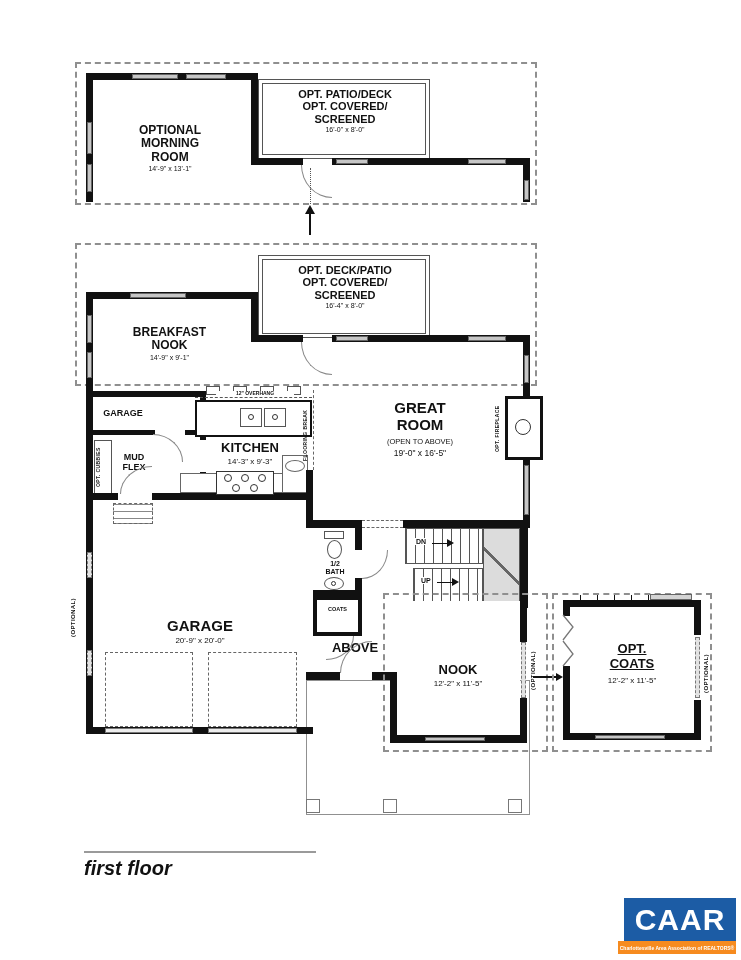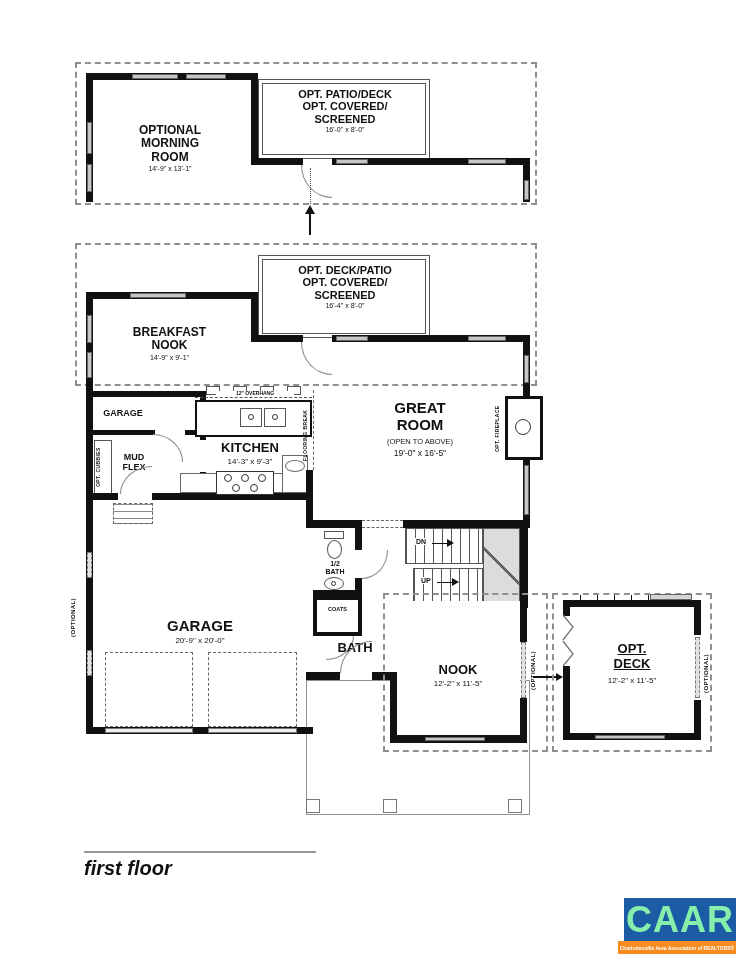--- a/index.html
+++ b/index.html
@@ -44,21 +44,21 @@
   .steps { position:absolute; border:1px dashed #666; background-color:#fff;
            background-image:repeating-linear-gradient(to bottom,#888 0 1px,transparent 1px 7px); }
   .burner{ position:absolute; border:1px solid #333; border-radius:50%; background:#fff; }
 
   .title-name { position:absolute; font-weight:bold; font-size:27px; color:#111; letter-spacing:.5px; white-space:nowrap; }
   .title-rule { position:absolute; background:#9a9a9a; }
   .title-sub  { position:absolute; font-weight:bold; font-style:italic; font-size:20px; color:#111; }
 
   .logo { position:absolute; display:flex; flex-direction:column; }
   .logo-top { flex:1; display:flex; align-items:center; justify-content:center;
-              color:#86efac; font-weight:bold; font-size:36px; letter-spacing:1px;margin-left:6px; }
+              color:#ffffff; font-weight:bold; font-size:30px; letter-spacing:1px;margin-left:6px; }
   .logo-bar { height:13px; display:flex; align-items:center; justify-content:center;
               color:#fff; font-weight:bold; font-size:5px; white-space:nowrap; }
 </style>
 </head>
 <body>
 
 <div class="plan">
 
   <div class="dash" style="left:75px;top:62px;width:462px;height:143px;"></div>
   <div class="thinbox" style="left:258px;top:79px;width:172px;height:80px;"></div>
@@ -196,21 +196,21 @@
   <div class="fix ell" style="left:327px;top:540px;width:15px;height:19px;"></div>
   <div class="lbl" style="left:313px;top:560px;width:44px;font-size:7px;">1/2
 BATH</div>
   <div class="fix ell" style="left:324px;top:577px;width:20px;height:13px;"></div>
   <div class="burner" style="left:331px;top:581px;width:5px;height:5px;"></div>
 
   <div style="position:absolute;left:313px;top:596px;width:49px;height:40px;border:4px solid #111;background:#fff;"></div>
   <div class="lbl" style="left:315px;top:606px;width:45px;font-size:5.5px;">COATS</div>
   <div class="arc arc-br" style="left:326px;top:636px;width:28px;height:24px;"></div>
 
-  <div class="lbl" style="left:320px;top:641px;width:70px;font-size:13px;">BATH</div>
+  <div class="lbl" style="left:320px;top:641px;width:70px;font-size:13px;">ABOVE</div>
 
   <div class="outline" style="left:306px;top:680px;width:224px;height:135px;"></div>
   <div class="outline" style="left:306px;top:799px;width:14px;height:14px;border-color:#777;"></div>
   <div class="outline" style="left:383px;top:799px;width:14px;height:14px;border-color:#777;"></div>
   <div class="outline" style="left:508px;top:799px;width:14px;height:14px;border-color:#777;"></div>
 
   <div class="w" style="left:306px;top:672px;width:34px;height:8px;"></div>
   <div class="w" style="left:372px;top:672px;width:26px;height:8px;"></div>
   <div class="arc arc-tl" style="left:340px;top:641px;width:32px;height:32px;"></div>
 
@@ -242,21 +242,21 @@
   <div class="w" style="left:563px;top:666px;width:7px;height:74px;"></div>
   <svg style="position:absolute;left:560px;top:614px;" width="16" height="54">
     <path d="M3 1 L13 13 L3 26 M3 27 L13 40 L3 52" fill="none" stroke="#777" stroke-width="1.3"></path>
   </svg>
   <div class="w" style="left:694px;top:607px;width:7px;height:28px;"></div>
   <div class="w" style="left:694px;top:700px;width:7px;height:40px;"></div>
   <div class="owin" style="left:695px;top:637px;width:5px;height:61px;"></div>
   <div class="w" style="left:563px;top:733px;width:138px;height:7px;"></div>
   <div class="win" style="left:595px;top:735px;width:70px;height:4px;"></div>
   <div class="lbl ul" style="left:582px;top:642px;width:100px;font-size:13px;">OPT.
-DECK</div>
+COATS</div>
   <div class="dims" style="position:absolute;left:582px;top:676px;width:100px;font-size:8px;">12'-2" x 11'-5"</div>
   <div class="vt" style="left:703px;top:645px;width:10px;height:58px;font-size:6px;">(OPTIONAL)</div>
 
   <div class="lbl" style="left:120px;top:618px;width:160px;font-size:15px;">GARAGE</div>
   <div class="dims" style="position:absolute;left:120px;top:636px;width:160px;font-size:8px;">20'-9" x 20'-0"</div>
   <div style="position:absolute;left:105px;top:652px;width:88px;height:75px;border:1px dashed #666;"></div>
   <div style="position:absolute;left:208px;top:652px;width:89px;height:75px;border:1px dashed #666;"></div>
   <div class="w" style="left:86px;top:727px;width:227px;height:7px;"></div>
   <div style="position:absolute;left:105px;top:728px;width:88px;height:5px;background:#ededed;border:1px solid #777;"></div>
   <div style="position:absolute;left:208px;top:728px;width:89px;height:5px;background:#ededed;border:1px solid #777;"></div>

